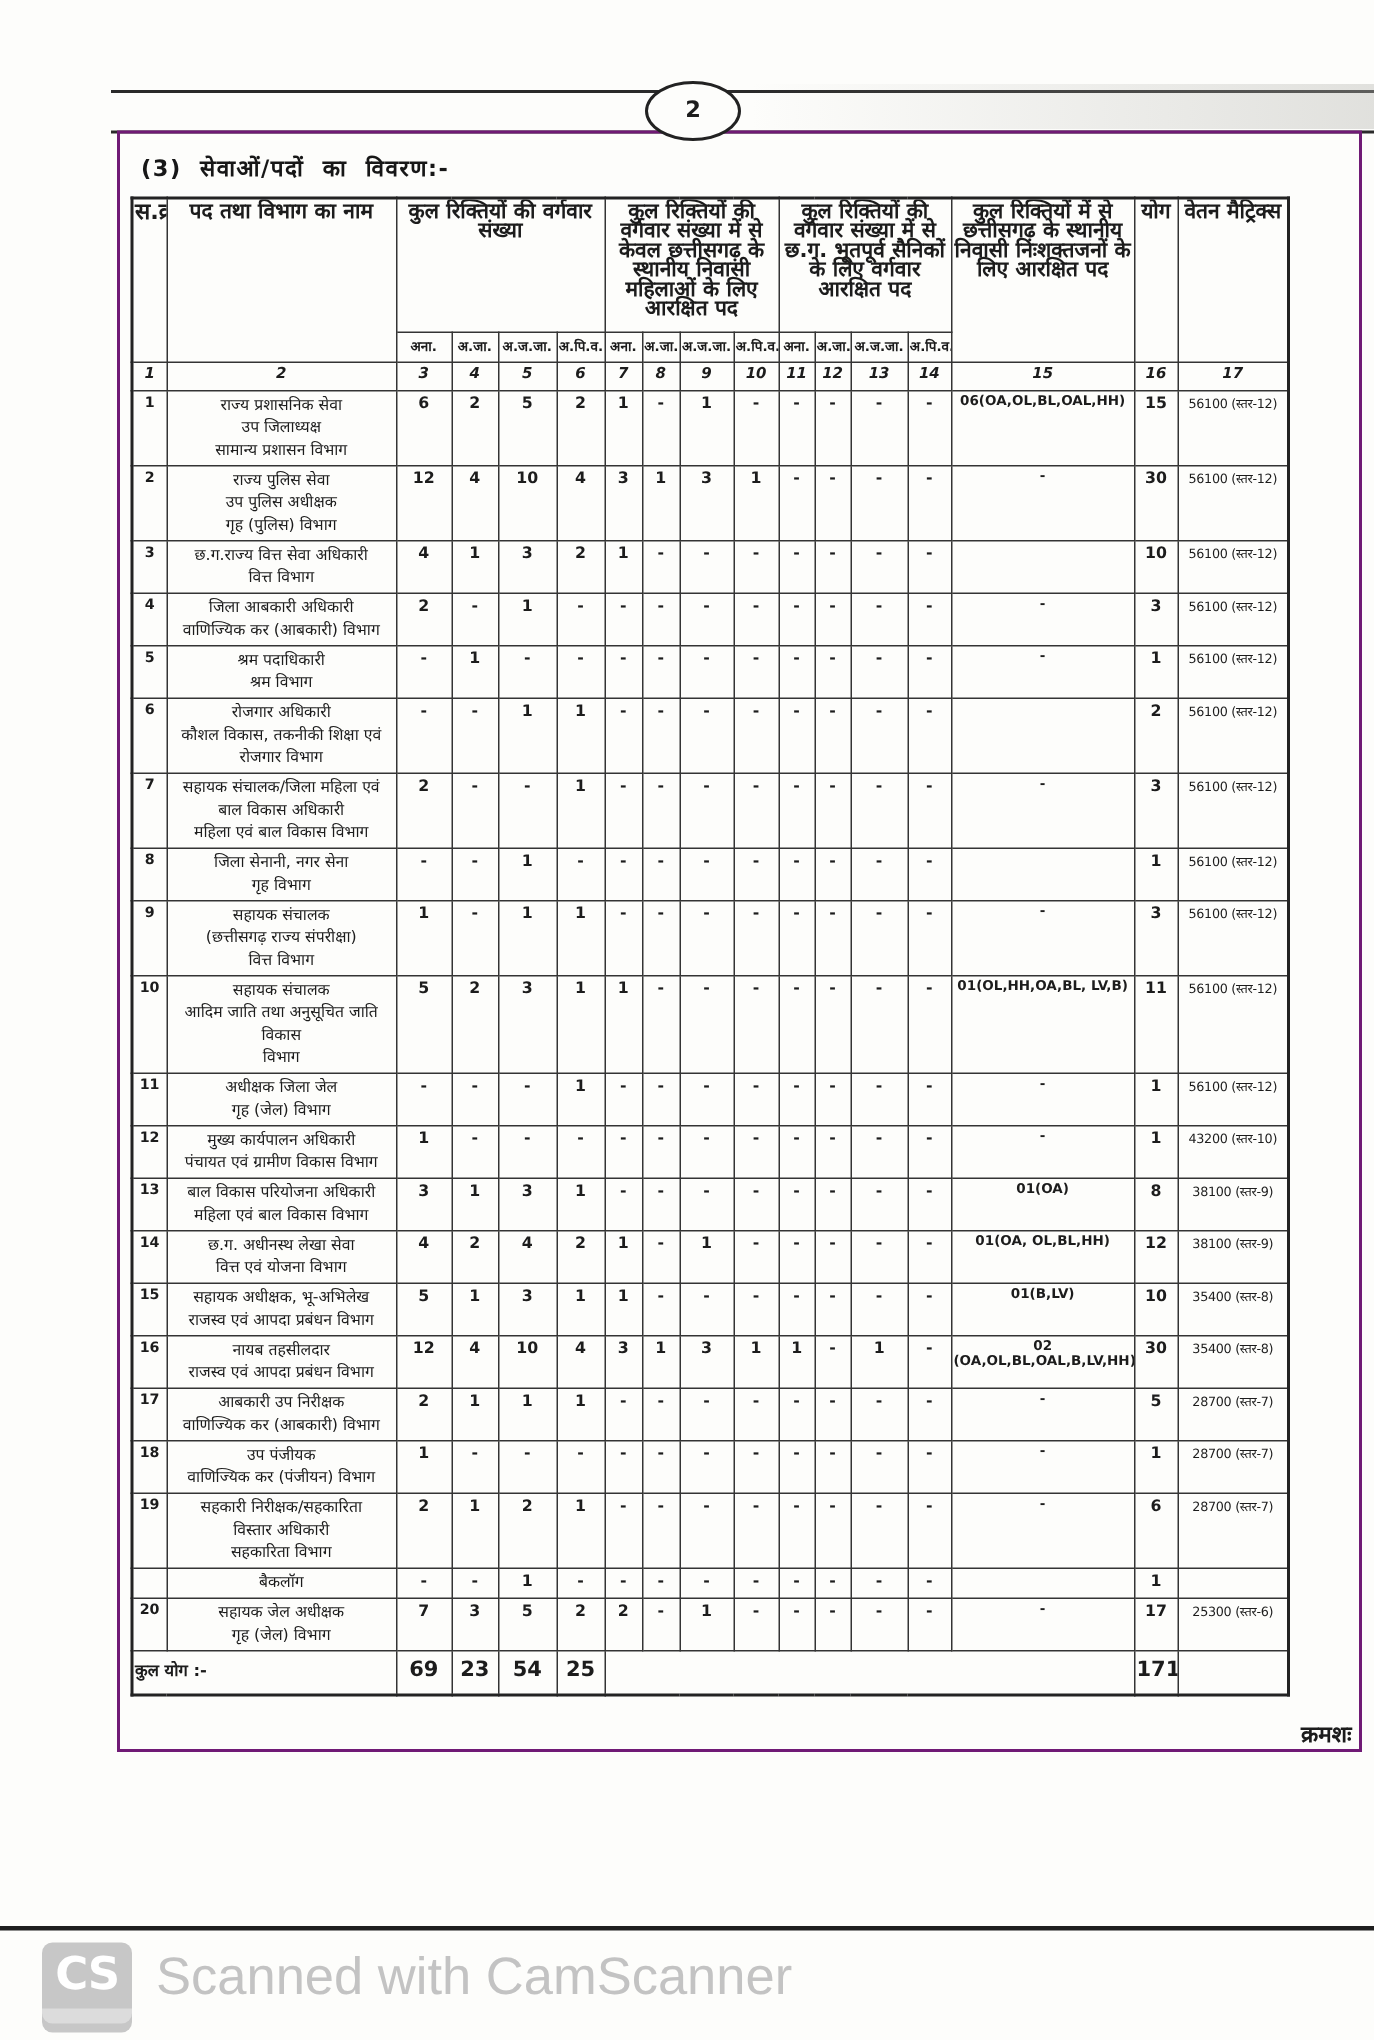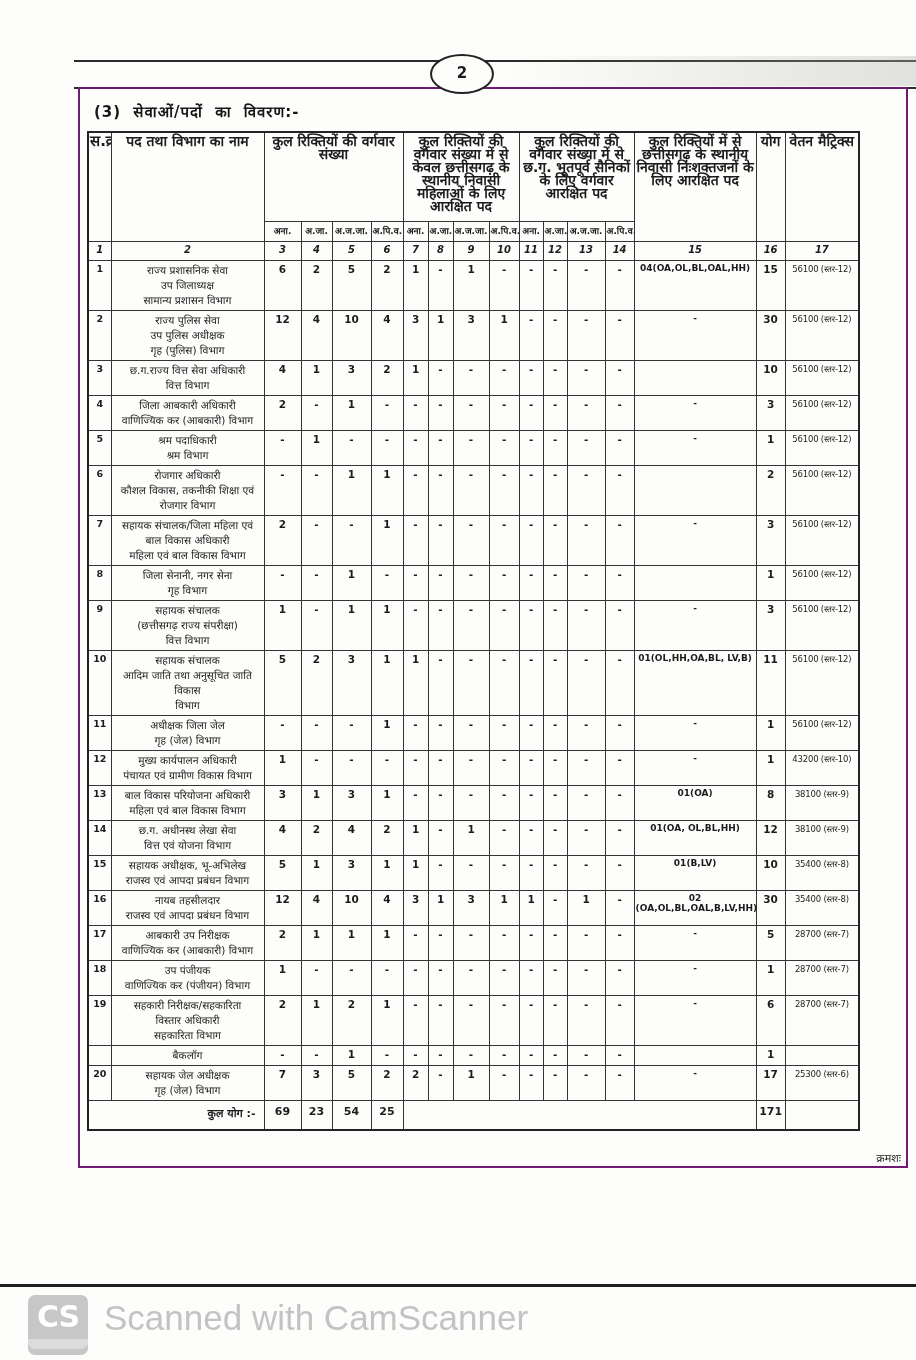--- a/index.html
+++ b/index.html
@@ -39,27 +39,27 @@
   .h-group .g-sn{font-size:15px;}
   .h-sub td{font-size:9px;font-weight:bold;height:15px;padding:1px 0;}
   .h-num td{font-size:10px;font-weight:bold;font-style:italic;height:14px;padding:0;}
   td.c-sn{font-size:9.5px;font-weight:bold;padding-top:3px;}
   td.c-post{text-align:left;padding:3px 2px 3px 4px;font-size:10.5px;font-weight:normal;line-height:15px;}
   td.c-num{font-size:10.5px;font-weight:bold;padding-top:3px;}
   td.c-dis{font-size:9px;font-weight:bold;padding-top:4px;}
   td.c-tot{font-size:10.5px;font-weight:bold;padding-top:3px;}
   td.c-pay{font-size:8.5px;padding-top:5px;letter-spacing:-0.2px;white-space:nowrap;}
   .total-row td{height:22px;}
-  .total-row .t-label{text-align:right;font-size:11px;font-weight:bold;padding-right:8px;padding-top:4px;}
-  .total-row .t-val{font-size:11px;font-weight:bold;padding-top:4px;}
+  .total-row .t-label{text-align:left;font-size:11px;font-weight:bold;padding-right:8px;padding-top:4px;}
+  .total-row .t-val{font-size:14px;font-weight:bold;padding-top:4px;}
   .abbrev{
     margin-top:9px;text-align:center;font-size:9.6px;font-weight:bold;
     font-family:"Liberation Serif","DejaVu Serif",serif;color:#242424;
   }
-  .kramshah{position:absolute;right:5px;bottom:1px;font-size:11px;font-weight:normal;}
+  .kramshah{position:absolute;right:5px;bottom:1px;font-size:15px;font-weight:bold;}
   .bottom-rule{position:absolute;left:0;right:0;top:1284px;border-top:3px solid #1f1f1f;}
   .cs-badge{
     position:absolute;left:28px;top:1295px;width:60px;height:60px;
     background:#c7c7c7;border-radius:7px;color:#fff;font-weight:bold;
     font-size:30px;text-align:center;line-height:44px;letter-spacing:-1px;
   }
   .cs-badge-tab{
     position:absolute;left:28px;top:1339px;width:60px;height:10px;
     background:#dcdcdc;border-radius:0 0 7px 7px;
   }
@@ -159,21 +159,21 @@
     <td class="c-num">5</td>
     <td class="c-num">2</td>
     <td class="c-num">1</td>
     <td class="c-num">-</td>
     <td class="c-num">1</td>
     <td class="c-num">-</td>
     <td class="c-num">-</td>
     <td class="c-num">-</td>
     <td class="c-num">-</td>
     <td class="c-num">-</td>
-    <td class="c-dis">04(OA,OL,BL,OAL,HH)</td>
+    <td class="c-dis">06(OA,OL,BL,OAL,HH)</td>
     <td class="c-tot">15</td>
     <td class="c-pay">56100 (स्तर-12)</td>
   </tr>
         <tr>
     <td class="c-sn">2</td>
     <td class="c-post">
             <div>राज्य पुलिस सेवा</div>
             <div>उप पुलिस अधीक्षक</div>
             <div>गृह (पुलिस) विभाग</div>
           </td>

